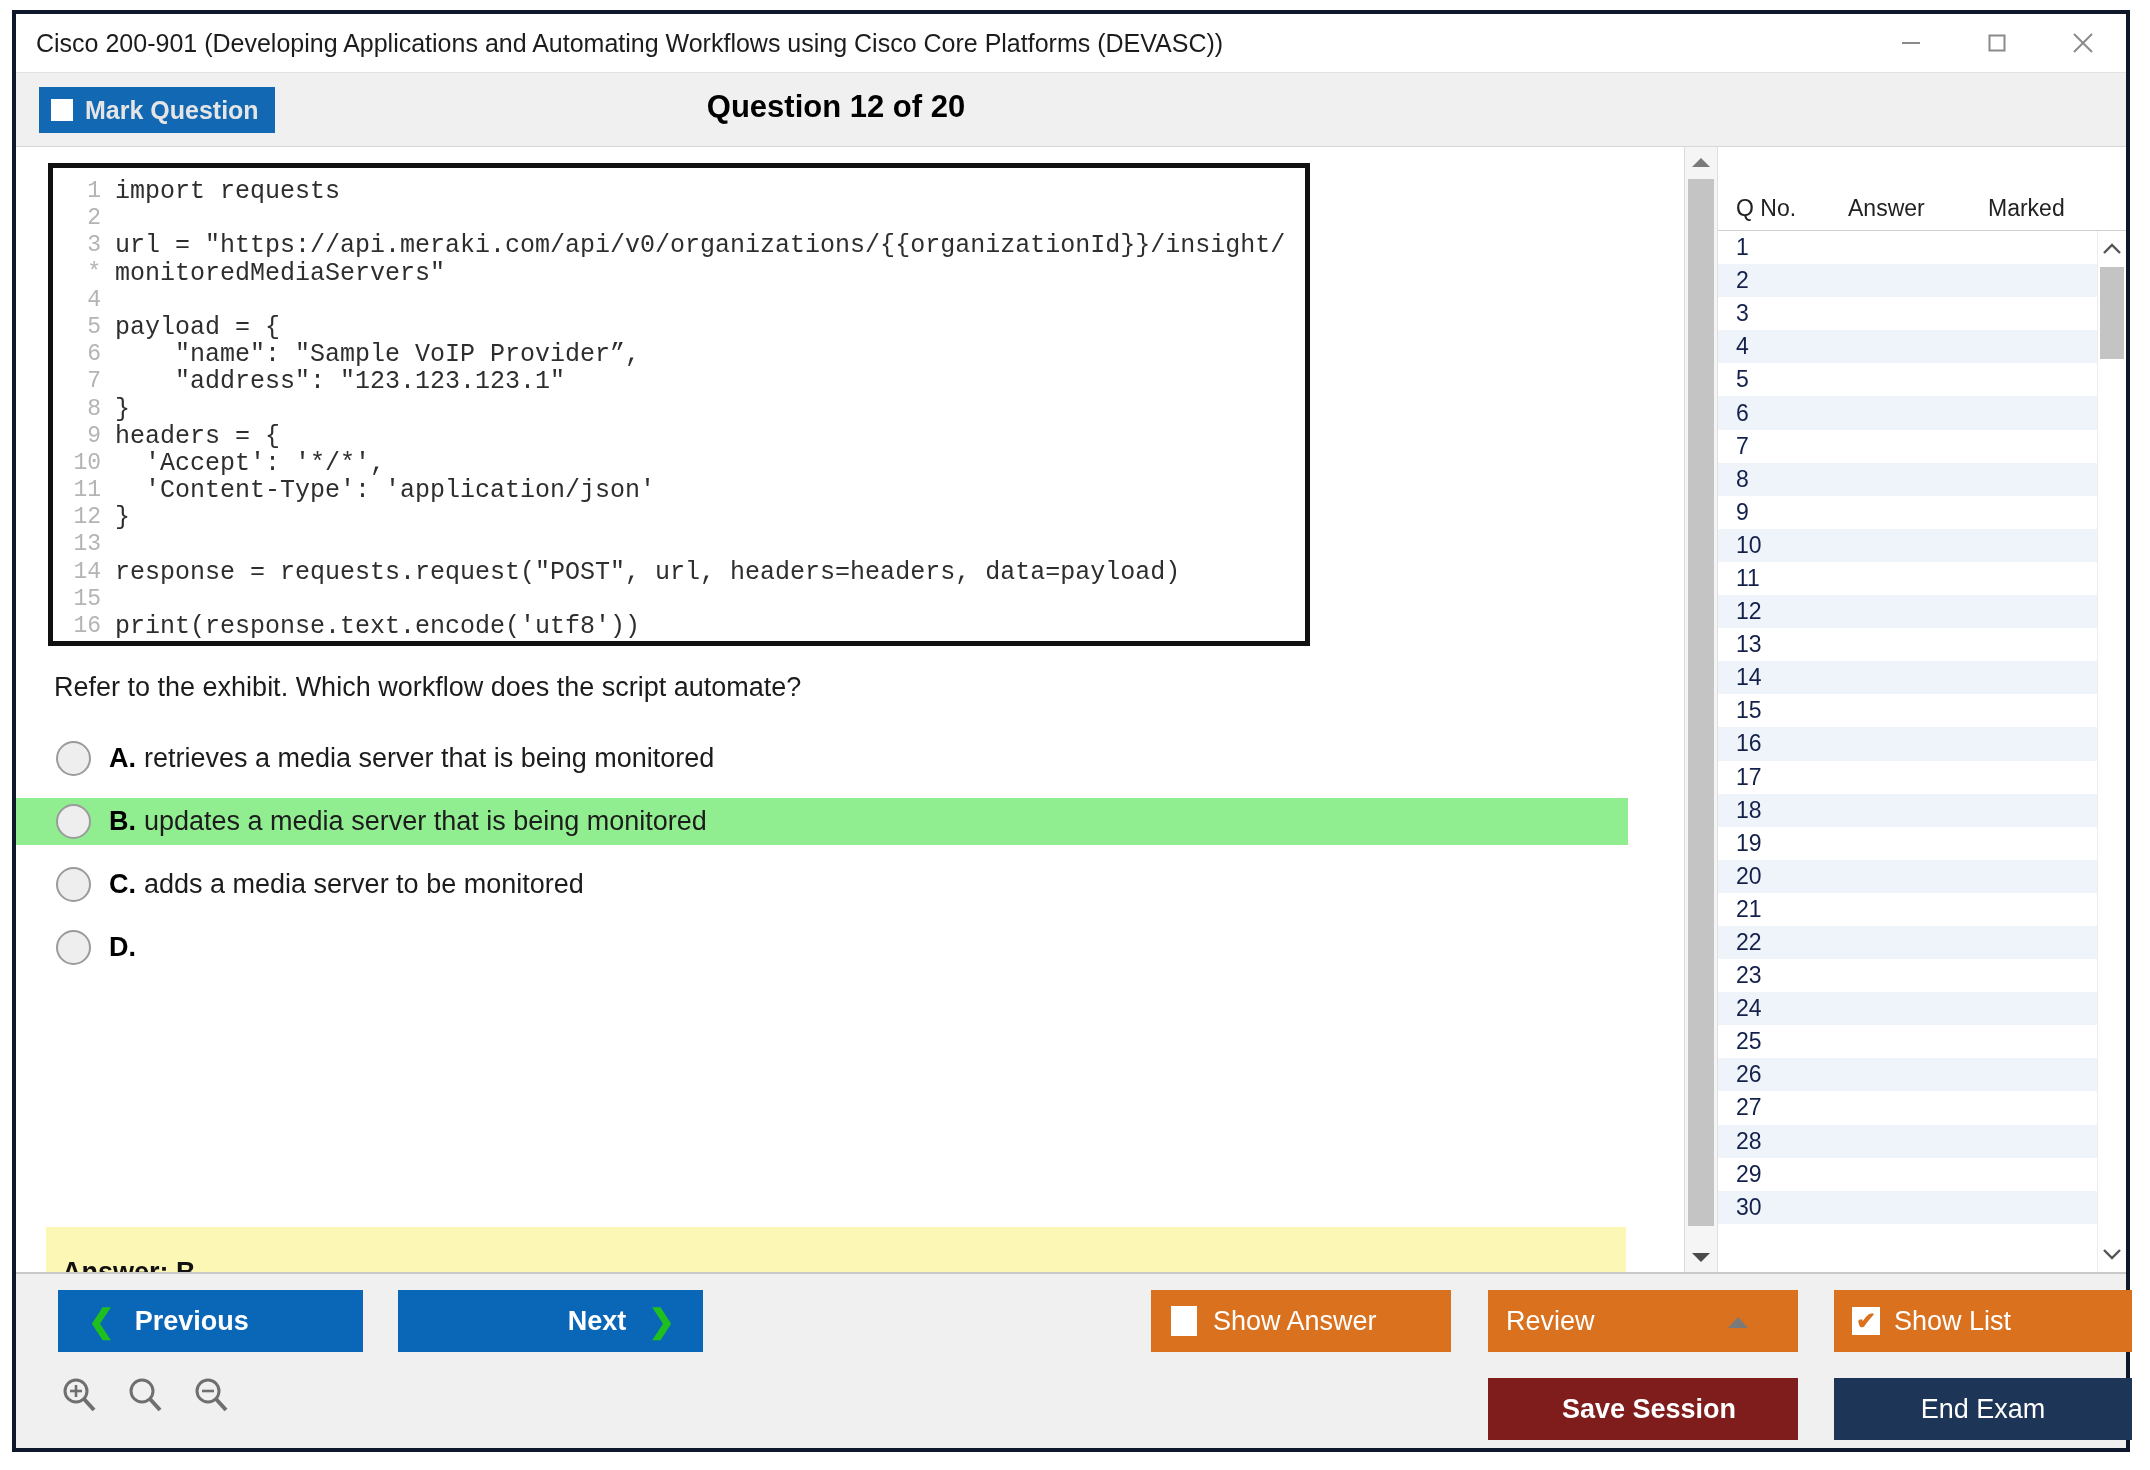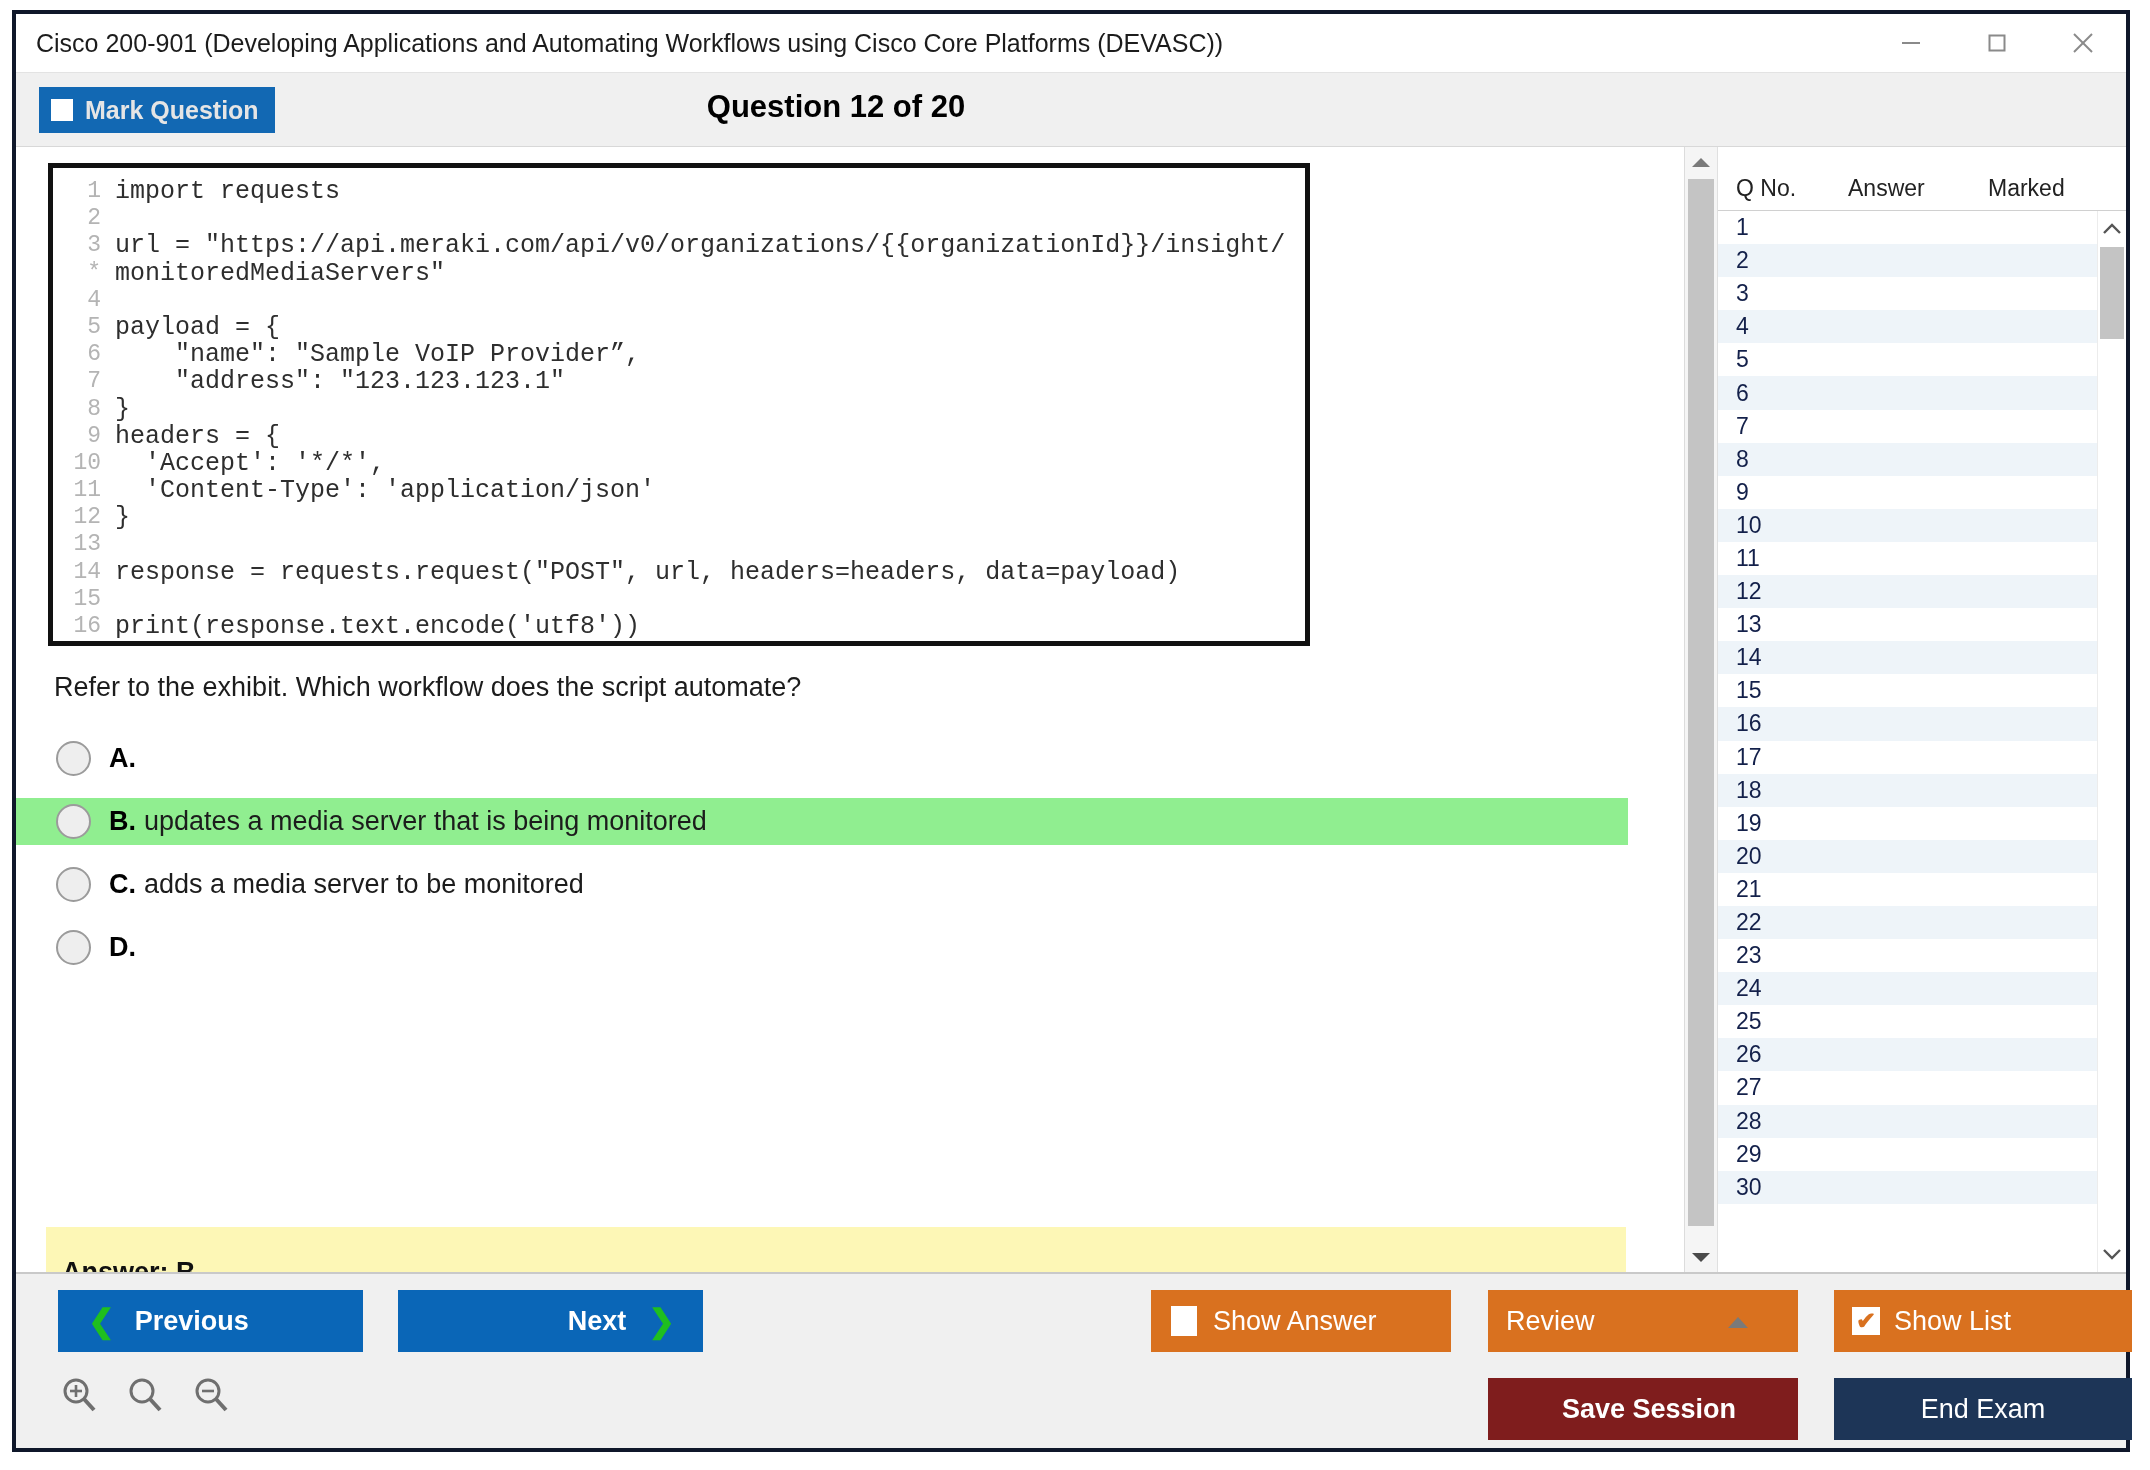--- a/index.html
+++ b/index.html
@@ -240,20 +240,21 @@
     border-left: 1px solid #e0e0e0;
   }
   .qlist-head {
     flex: 0 0 44px;
     display: flex;
     align-items: center;
     font-size: 23px;
     color: #222;
     border-bottom: 1px solid #d0d0d0;
     padding-top: 19px;
+    margin-top: 20px;
   }
   .col-qno { width: 130px; padding-left: 18px; box-sizing: border-box; }
   .col-ans { width: 140px; }
   .col-mark { width: 120px; }
   .qlist-wrap {
     flex: 1 1 auto;
     position: relative;
     display: flex;
     min-height: 0;
     overflow: hidden;
@@ -432,20 +433,21 @@
           <div class="code-box">
             <div class="code-rows" id="code-rows"><div class="code-row"><div class="ln">1</div><div class="ctext">import requests</div></div><div class="code-row"><div class="ln">2</div><div class="ctext"></div></div><div class="code-row"><div class="ln">3</div><div class="ctext">url = "https://api.meraki.com/api/v0/organizations/{{organizationId}}/insight/</div></div><div class="code-row"><div class="ln">*</div><div class="ctext">monitoredMediaServers"</div></div><div class="code-row"><div class="ln">4</div><div class="ctext"></div></div><div class="code-row"><div class="ln">5</div><div class="ctext">payload = {</div></div><div class="code-row"><div class="ln">6</div><div class="ctext">    "name": "Sample VoIP Provider”,</div></div><div class="code-row"><div class="ln">7</div><div class="ctext">    "address": "123.123.123.1"</div></div><div class="code-row"><div class="ln">8</div><div class="ctext">}</div></div><div class="code-row"><div class="ln">9</div><div class="ctext">headers = {</div></div><div class="code-row"><div class="ln">10</div><div class="ctext">  'Accept': '*/*',</div></div><div class="code-row"><div class="ln">11</div><div class="ctext">  'Content-Type': 'application/json'</div></div><div class="code-row"><div class="ln">12</div><div class="ctext">}</div></div><div class="code-row"><div class="ln">13</div><div class="ctext"></div></div><div class="code-row"><div class="ln">14</div><div class="ctext">response = requests.request("POST", url, headers=headers, data=payload)</div></div><div class="code-row"><div class="ln">15</div><div class="ctext"></div></div><div class="code-row"><div class="ln">16</div><div class="ctext">print(response.text.encode('utf8'))</div></div></div>
           </div>
 
           <div class="prompt">Refer to the exhibit. Which workflow does the script automate?</div>
 
           <div class="options" id="options">
               <div class="opt">
                 <span class="radio"></span>
                 <span class="opt-letter">A.</span>
+                <span class="opt-text">retrieves a media server that is being monitored</span>
               </div>
               <div class="opt sel">
                 <span class="radio"></span>
                 <span class="opt-letter">B.</span>
                 <span class="opt-text">updates a media server that is being monitored</span>
               </div>
               <div class="opt">
                 <span class="radio"></span>
                 <span class="opt-letter">C.</span>
                 <span class="opt-text">adds a media server to be monitored</span>

